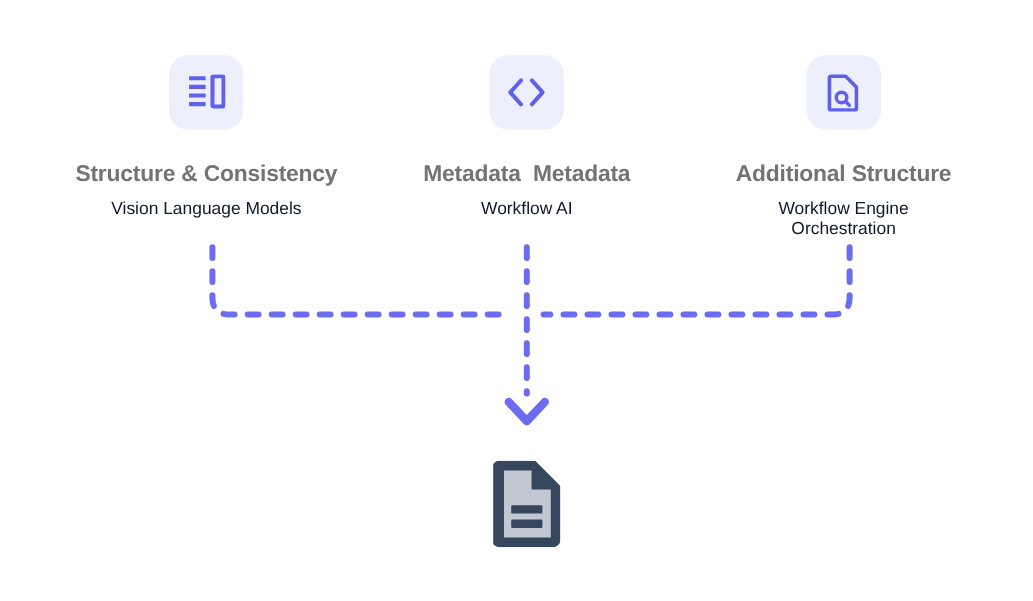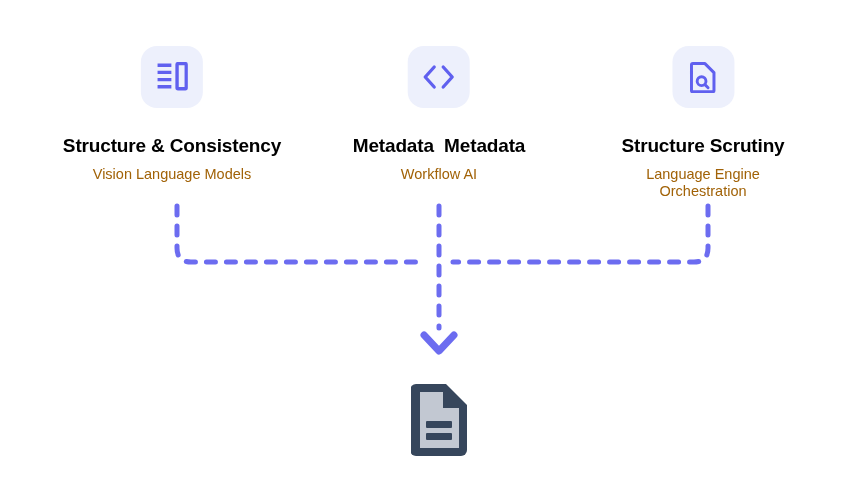--- a/index.html
+++ b/index.html
@@ -52,31 +52,31 @@
     justify-content: center;
   }
 
   .icon-tile svg { display: block; }
 
   .node-title {
     margin-top: 27px;
     font-size: 19px;
     font-weight: 700;
     letter-spacing: -0.15px;
-    color: #000000;
+    color: #737373;
     white-space: pre;
     text-align: center;
     line-height: 1.15;
   }
 
   .node-subtitle {
     margin-top: 9px;
     font-size: 14.5px;
     font-weight: 400;
-    color: #a16207;
+    color: #0f172a;
     text-align: center;
     line-height: 1.2;
   }
 
   
   #connectors {
     position: absolute;
     left: 0;
     top: 0;
     width: 861px;
@@ -141,22 +141,22 @@
     </div>
 
     <div class="node node-3">
       <div class="icon-tile">
         <svg width="28" height="32" viewBox="0 0 28 32">
           <path d="M3.4,2.6 h12.1 l9,9 v17.8 a1.4,1.4 0 0 1 -1.4,1.4 h-19.7 a1.4,1.4 0 0 1 -1.4,-1.4 v-25.4 a1.4,1.4 0 0 1 1.4,-1.4 z" stroke="#6060ef" stroke-width="3" stroke-linejoin="round" fill="none"></path>
           <circle cx="12.1" cy="20.2" r="4.4" stroke="#6060ef" stroke-width="2.9" fill="none"></circle>
           <line x1="15.5" y1="23.6" x2="18.6" y2="26.7" stroke="#6060ef" stroke-width="2.9" stroke-linecap="round"></line>
         </svg>
       </div>
-      <div class="node-title">Structure Scrutiny</div>
-      <div class="node-subtitle">Language Engine Orchestration</div>
+      <div class="node-title">Additional Structure</div>
+      <div class="node-subtitle">Workflow Engine Orchestration</div>
     </div>
 
   </div>
 
   <div class="output-node">
     <svg width="56" height="72" viewBox="0 0 56 72">
 
       <path d="M5,0 h30 l21,21 v45 a6,6 0 0 1 -6,6 h-45 a6,6 0 0 1 -6,-6 v-60 a6,6 0 0 1 6,-6 z" fill="#36465c"></path>
 
       <path d="M9,8 h23 v16 h16 v40 h-39 z" fill="#c2c8d2"></path>

